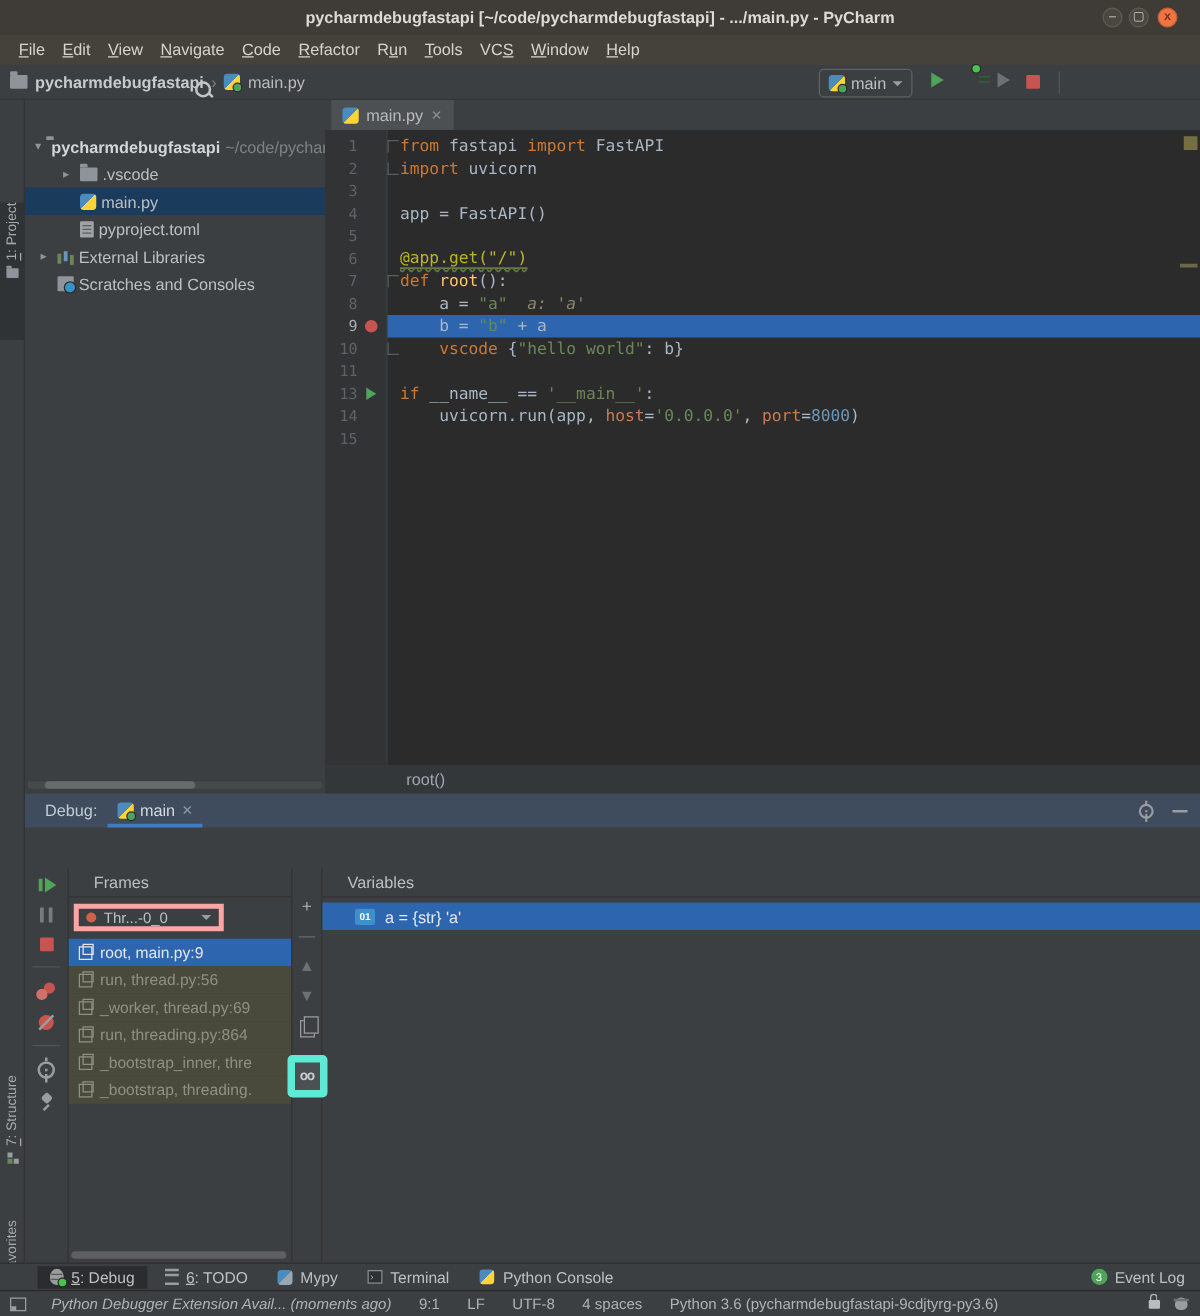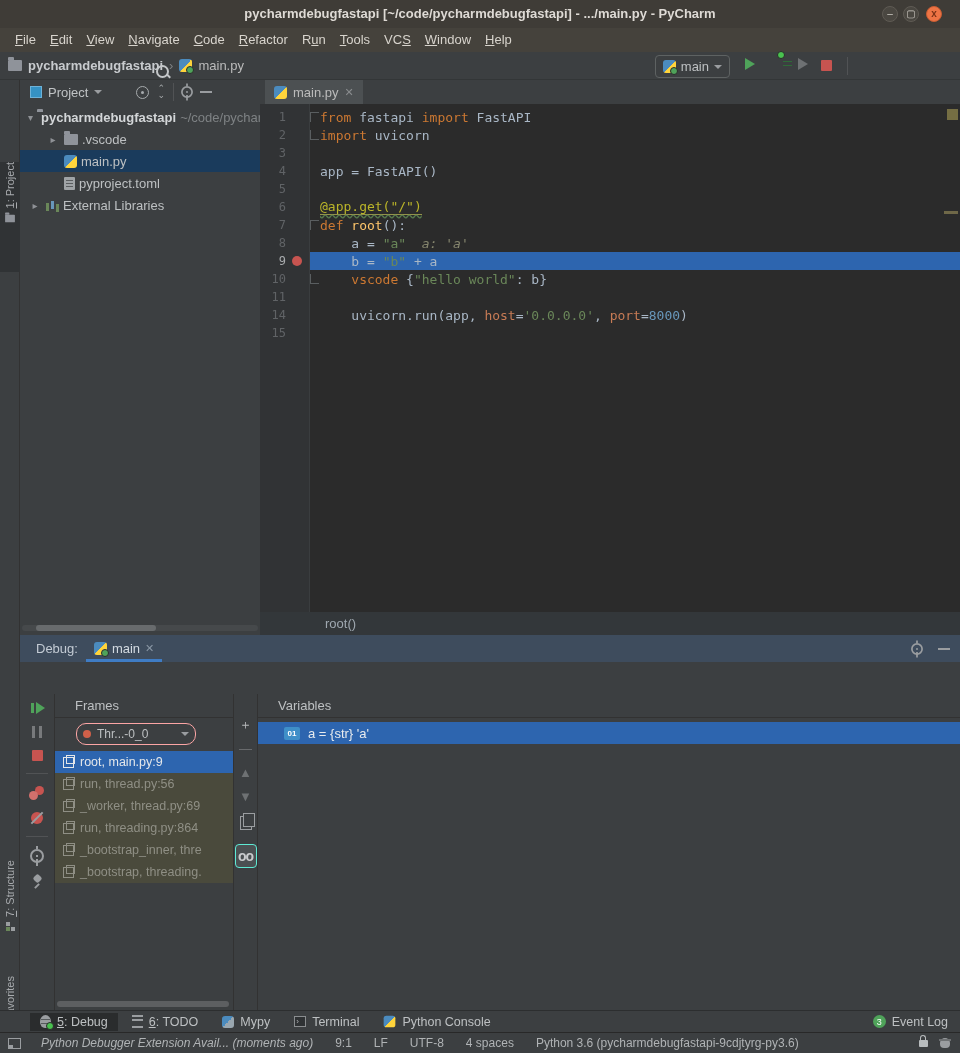--- a/index.html
+++ b/index.html
@@ -152,36 +152,36 @@
   .i-2bp:before{content:"";position:absolute;left:6px;top:0;width:9px;height:9px;border-radius:50%;background:#c75450;}
   .i-2bp:after{content:"";position:absolute;left:0;top:5px;width:9px;height:9px;border-radius:50%;background:#d2706c;}
   .i-mute{position:relative;width:12px;height:12px;border-radius:50%;background:#c75450;}
   .i-mute:after{content:"";position:absolute;left:-2px;top:5px;width:16px;height:2px;background:#9a9da0;transform:rotate(-45deg);}
   .i-pin{position:relative;width:12px;height:14px;}
   .i-pin:before{content:"";position:absolute;left:3px;top:0;width:7px;height:7px;border-radius:2px;background:#9a9da0;transform:rotate(45deg);}
   .i-pin:after{content:"";position:absolute;left:5px;top:8px;width:2px;height:6px;background:#9a9da0;transform:rotate(45deg);}
 
   #frames-pane{position:absolute;left:35px;top:0;width:178px;height:316px;}
   .pane-hdr{height:24px;display:flex;align-items:center;padding-left:20px;border-bottom:1px solid #323232;box-sizing:border-box;color:#bdc0c2;}
-  #thread-combo{position:absolute;left:21px;top:29px;width:120px;height:22px;border:1px solid #fca5a5;border-radius:10px;display:flex;align-items:center;gap:6px;padding:0 6px;box-sizing:border-box;}
+  #thread-combo{position:absolute;left:4px;top:29px;width:120px;height:22px;border:4px solid #fca5a5;border-radius:0;display:flex;align-items:center;gap:6px;padding:0 6px;box-sizing:border-box;}
   .dot-orange{width:8px;height:8px;border-radius:50%;background:#d06049;}
   #thread-combo .lbl{flex:1;font-size:12px;color:#bdc0c2;white-space:nowrap;overflow:hidden;}
   #frames-list{position:absolute;left:0;top:57px;width:178px;}
   .frow{height:22px;display:flex;align-items:center;gap:6px;padding-left:8px;white-space:nowrap;overflow:hidden;font-size:12.5px;background:#4a4a3c;color:#8f8f85;}
   .frow.sel{background:#2d65af;color:#e4e7ea;}
   .i-frame{flex:none;width:11px;height:11px;border:1px solid currentColor;box-sizing:border-box;position:relative;}
   .i-frame:before{content:"";position:absolute;left:2px;top:-3px;width:9px;height:9px;border:1px solid currentColor;box-sizing:border-box;}
   #frames-scroll{position:absolute;left:2px;top:307px;width:172px;height:6px;background:#5d5f61;border-radius:3px;}
 
   #dbg-mid{position:absolute;left:213px;top:0;width:25px;height:316px;border-left:1px solid #323232;border-right:1px solid #323232;box-sizing:border-box;display:flex;flex-direction:column;align-items:center;padding-top:26px;gap:14px;}
   .mid-ic{color:#b6b8ba;font-size:13px;line-height:10px;}
   .mid-ic.dis{color:#6e7173;}
   .i-copy{width:10px;height:12px;border:1px solid #9a9da0;position:relative;}
   .i-copy:before{content:"";position:absolute;left:2px;top:-4px;width:10px;height:12px;border:1px solid #9a9da0;background:#3c3f41;}
-  #glasses-box{width:20px;height:22px;background:#4b5052;border:1px solid #5eead4;border-radius:4px;display:flex;align-items:center;justify-content:center;color:#c9cbcd;font-size:14px;font-weight:bold;letter-spacing:-1px;}
+  #glasses-box{width:20px;height:22px;background:#4b5052;border:6px solid #5eead4;border-radius:4px;display:flex;align-items:center;justify-content:center;color:#c9cbcd;font-size:11px;font-weight:bold;letter-spacing:-1px;}
 
   #vars-pane{position:absolute;left:238px;top:0;width:702px;height:316px;}
   #vars-list{position:absolute;left:0;top:28px;width:702px;}
   .vrow{height:22px;display:flex;align-items:center;gap:8px;padding-left:26px;}
   .vrow.sel{background:#2d65af;color:#e8ebee;}
   .vbadge{flex:none;width:16px;height:13px;border-radius:2px;background:#3f8fc8;color:#fff;font-size:8px;font-weight:bold;display:flex;align-items:center;justify-content:center;}
 
   
   #toolbtns{left:0;top:1010px;width:960px;height:22px;background:#3c3f41;border-top:1px solid #2c2e2f;box-sizing:border-box;display:flex;align-items:center;padding-left:30px;gap:4px;}
   .twbtn{display:flex;align-items:center;gap:6px;padding:2px 10px;color:#bdc0c2;font-size:12.5px;}
@@ -257,31 +257,20 @@
     <div class="vlabel" style="top:780px;">
       <span class="vtext"><u>7</u><span>: Structure</span></span>
       <span class="stripe-ic i-struct"></span>
     </div>
     <div class="vlabel" style="top:896px;">
       <span class="vtext"><u>2</u><span>: Favorites</span></span>
       <span class="stripe-ic i-star">★</span>
     </div>
   </div>
 
-  <div class="abs" id="proj-header">
-    <span class="i-projwin"></span>
-    <span id="proj-title">Project</span>
-    <span class="caret"></span>
-    <span style="width:22px;"></span>
-    <span class="i-locate"></span>
-    <span class="i-collapse"></span>
-    <span class="vsep"></span>
-    <span class="i-gear" style="transform:scale(.85);"></span>
-    <span class="i-minus"></span>
-  </div>
   <div class="abs" id="tree">
       <div class="trow">
         <span class="chev">▾</span>
         <span class="i-folder"></span>
         <span class="lbl b">pycharmdebugfastapi</span>
         <span class="sfx"> ~/code/pycharmdebug</span>
       </div>
       <div class="trow indent1">
         <span class="chev">▸</span>
         <span class="i-folder"></span>
@@ -295,20 +284,25 @@
       <div class="trow indent1">
         <span class="chev"></span>
         <span class="i-file"></span>
         <span class="lbl">pyproject.toml</span>
       </div>
       <div class="trow">
         <span class="chev">▸</span>
         <span class="i-libs"></span>
         <span class="lbl">External Libraries</span>
       </div>
+      <div class="trow">
+        <span class="chev"></span>
+        <span class="i-scratch"></span>
+        <span class="lbl">Scratches and Consoles</span>
+      </div>
     </div>
   <div class="abs" id="proj-scroll"></div>
   <div class="abs" id="proj-thumb"></div>
 
   <div class="abs" id="tabstrip">
     <div id="etab">
       <span class="i-py"></span>
       <span>main.py</span>
       <span class="x">✕</span>
     </div>
@@ -387,20 +381,29 @@
             <span class="gico"></span>
           </div>
           <div class="cl-code"><span class="fold bot"></span><span class="tk-pl">    </span><span class="tk-kw">vscode</span><span class="tk-pl"> {</span><span class="tk-str">"hello world"</span><span class="tk-pl">: b}</span></div>
         </div>
         <div class="cl">
           <div class="cl-gutter">
             <span class="lnum">11</span>
             <span class="gico"></span>
           </div>
           <div class="cl-code"><span class="fold"></span></div>
+        </div>
+        <div class="cl">
+          <div class="cl-gutter">
+            <span class="lnum">13</span>
+            <span class="gico">
+              <span class="runarrow"></span>
+            </span>
+          </div>
+          <div class="cl-code"><span class="fold"></span><span class="tk-kw">if</span><span class="tk-pl"> __name__ == </span><span class="tk-str">'__main__'</span><span class="tk-pl">:</span></div>
         </div>
         <div class="cl">
           <div class="cl-gutter">
             <span class="lnum">14</span>
             <span class="gico"></span>
           </div>
           <div class="cl-code"><span class="fold"></span><span class="tk-pl">    uvicorn.run(app, </span><span class="tk-param">host</span><span class="tk-pl">=</span><span class="tk-str">'0.0.0.0'</span><span class="tk-pl">, </span><span class="tk-param">port</span><span class="tk-pl">=</span><span class="tk-num">8000</span><span class="tk-pl">)</span></div>
         </div>
         <div class="cl">
           <div class="cl-gutter">

